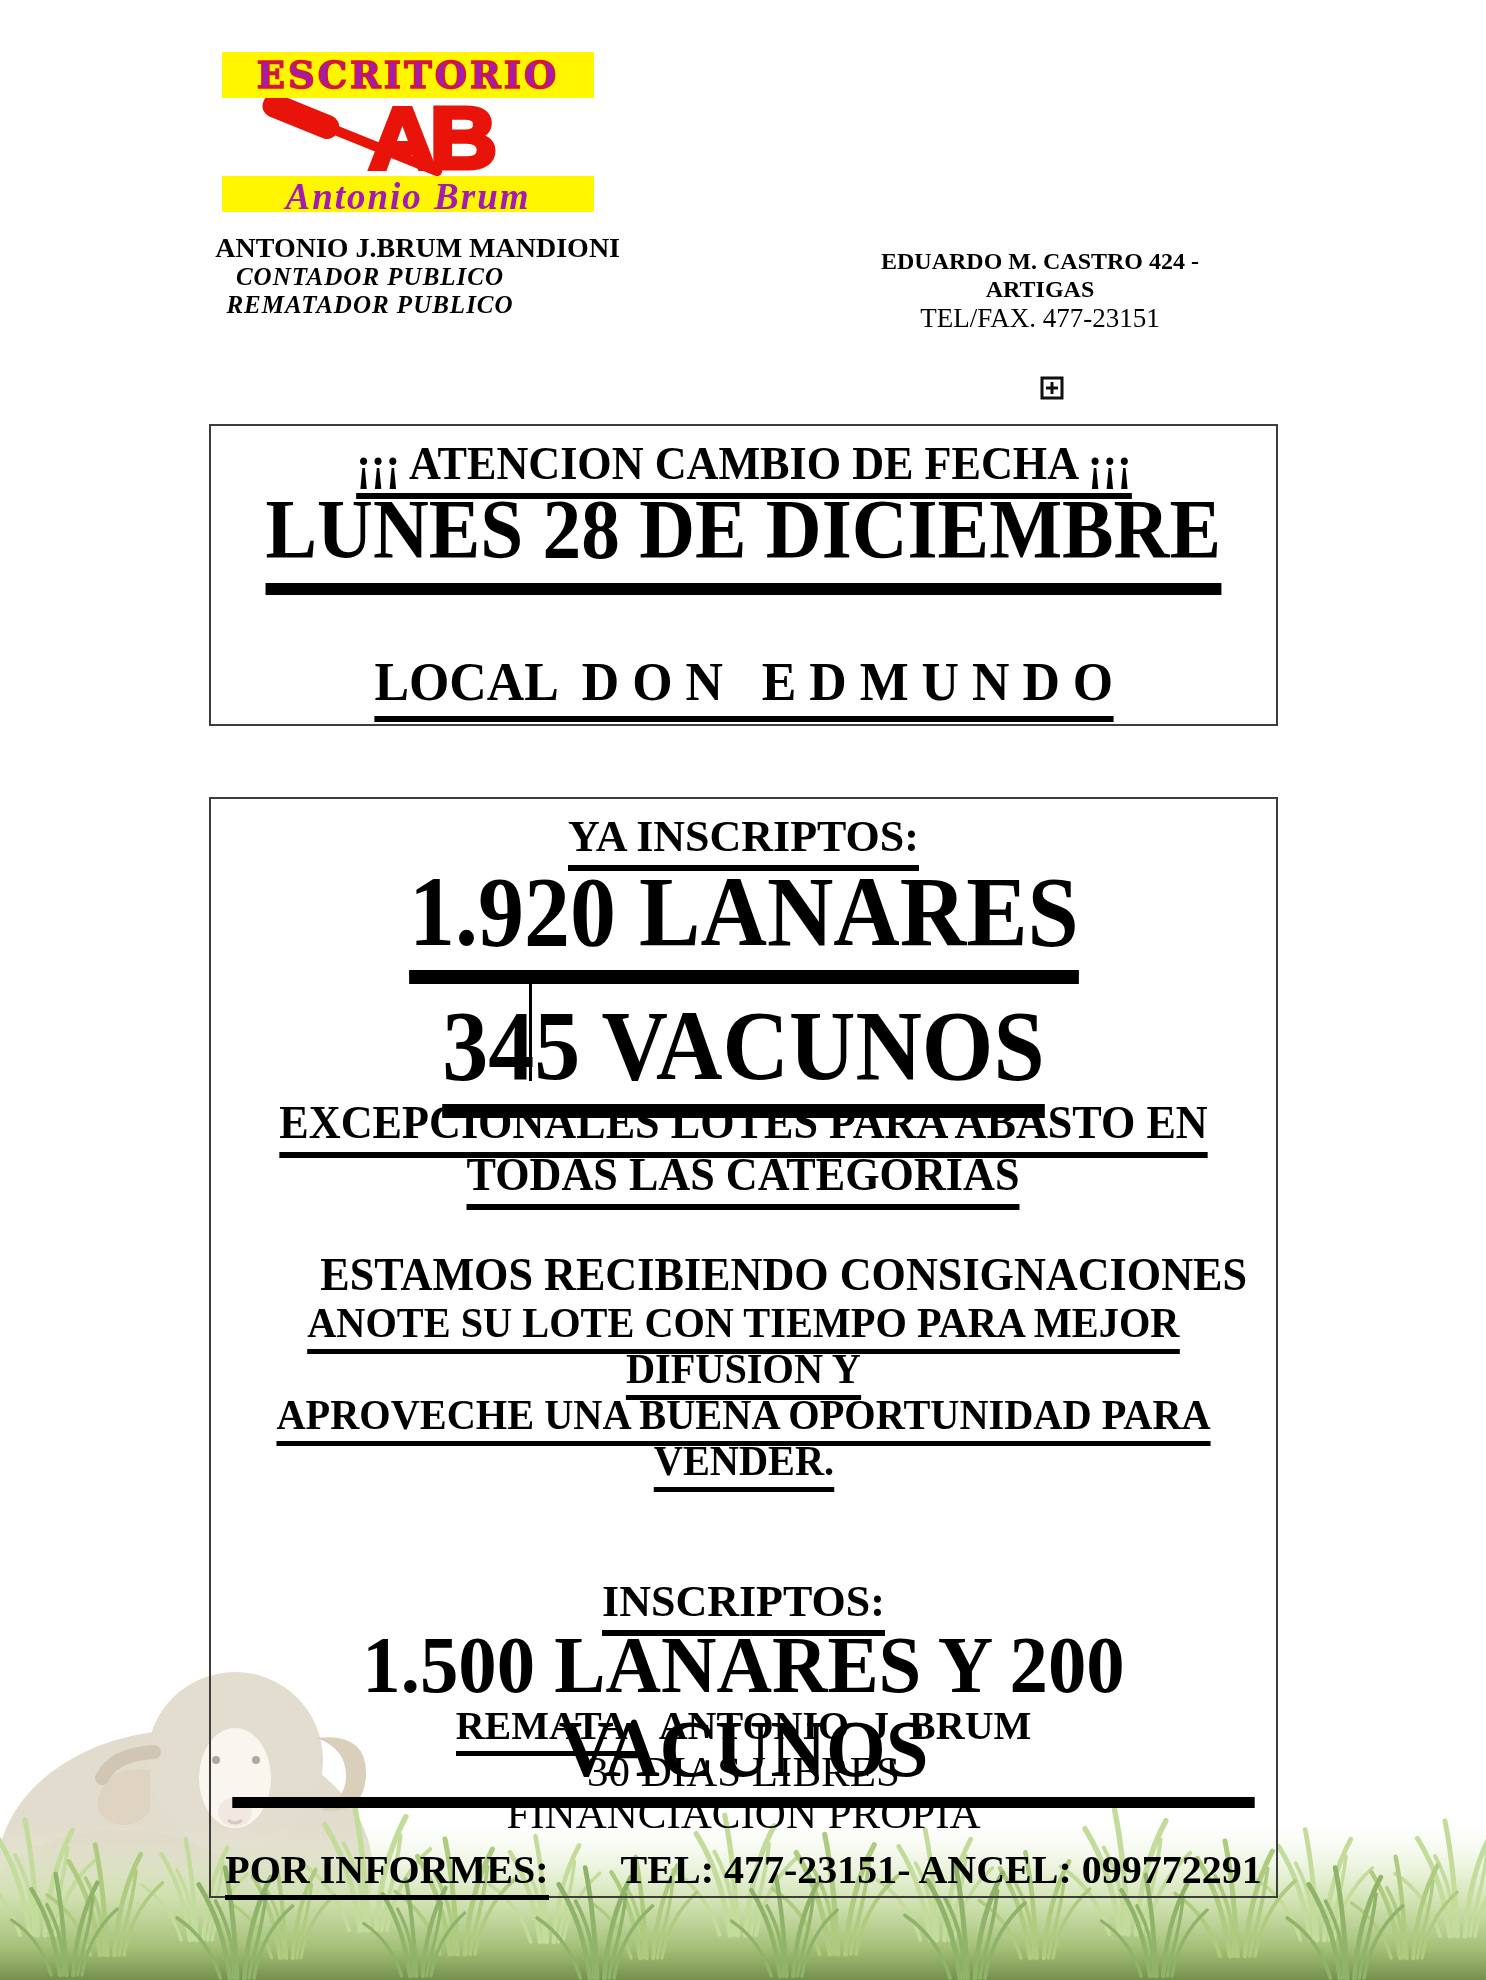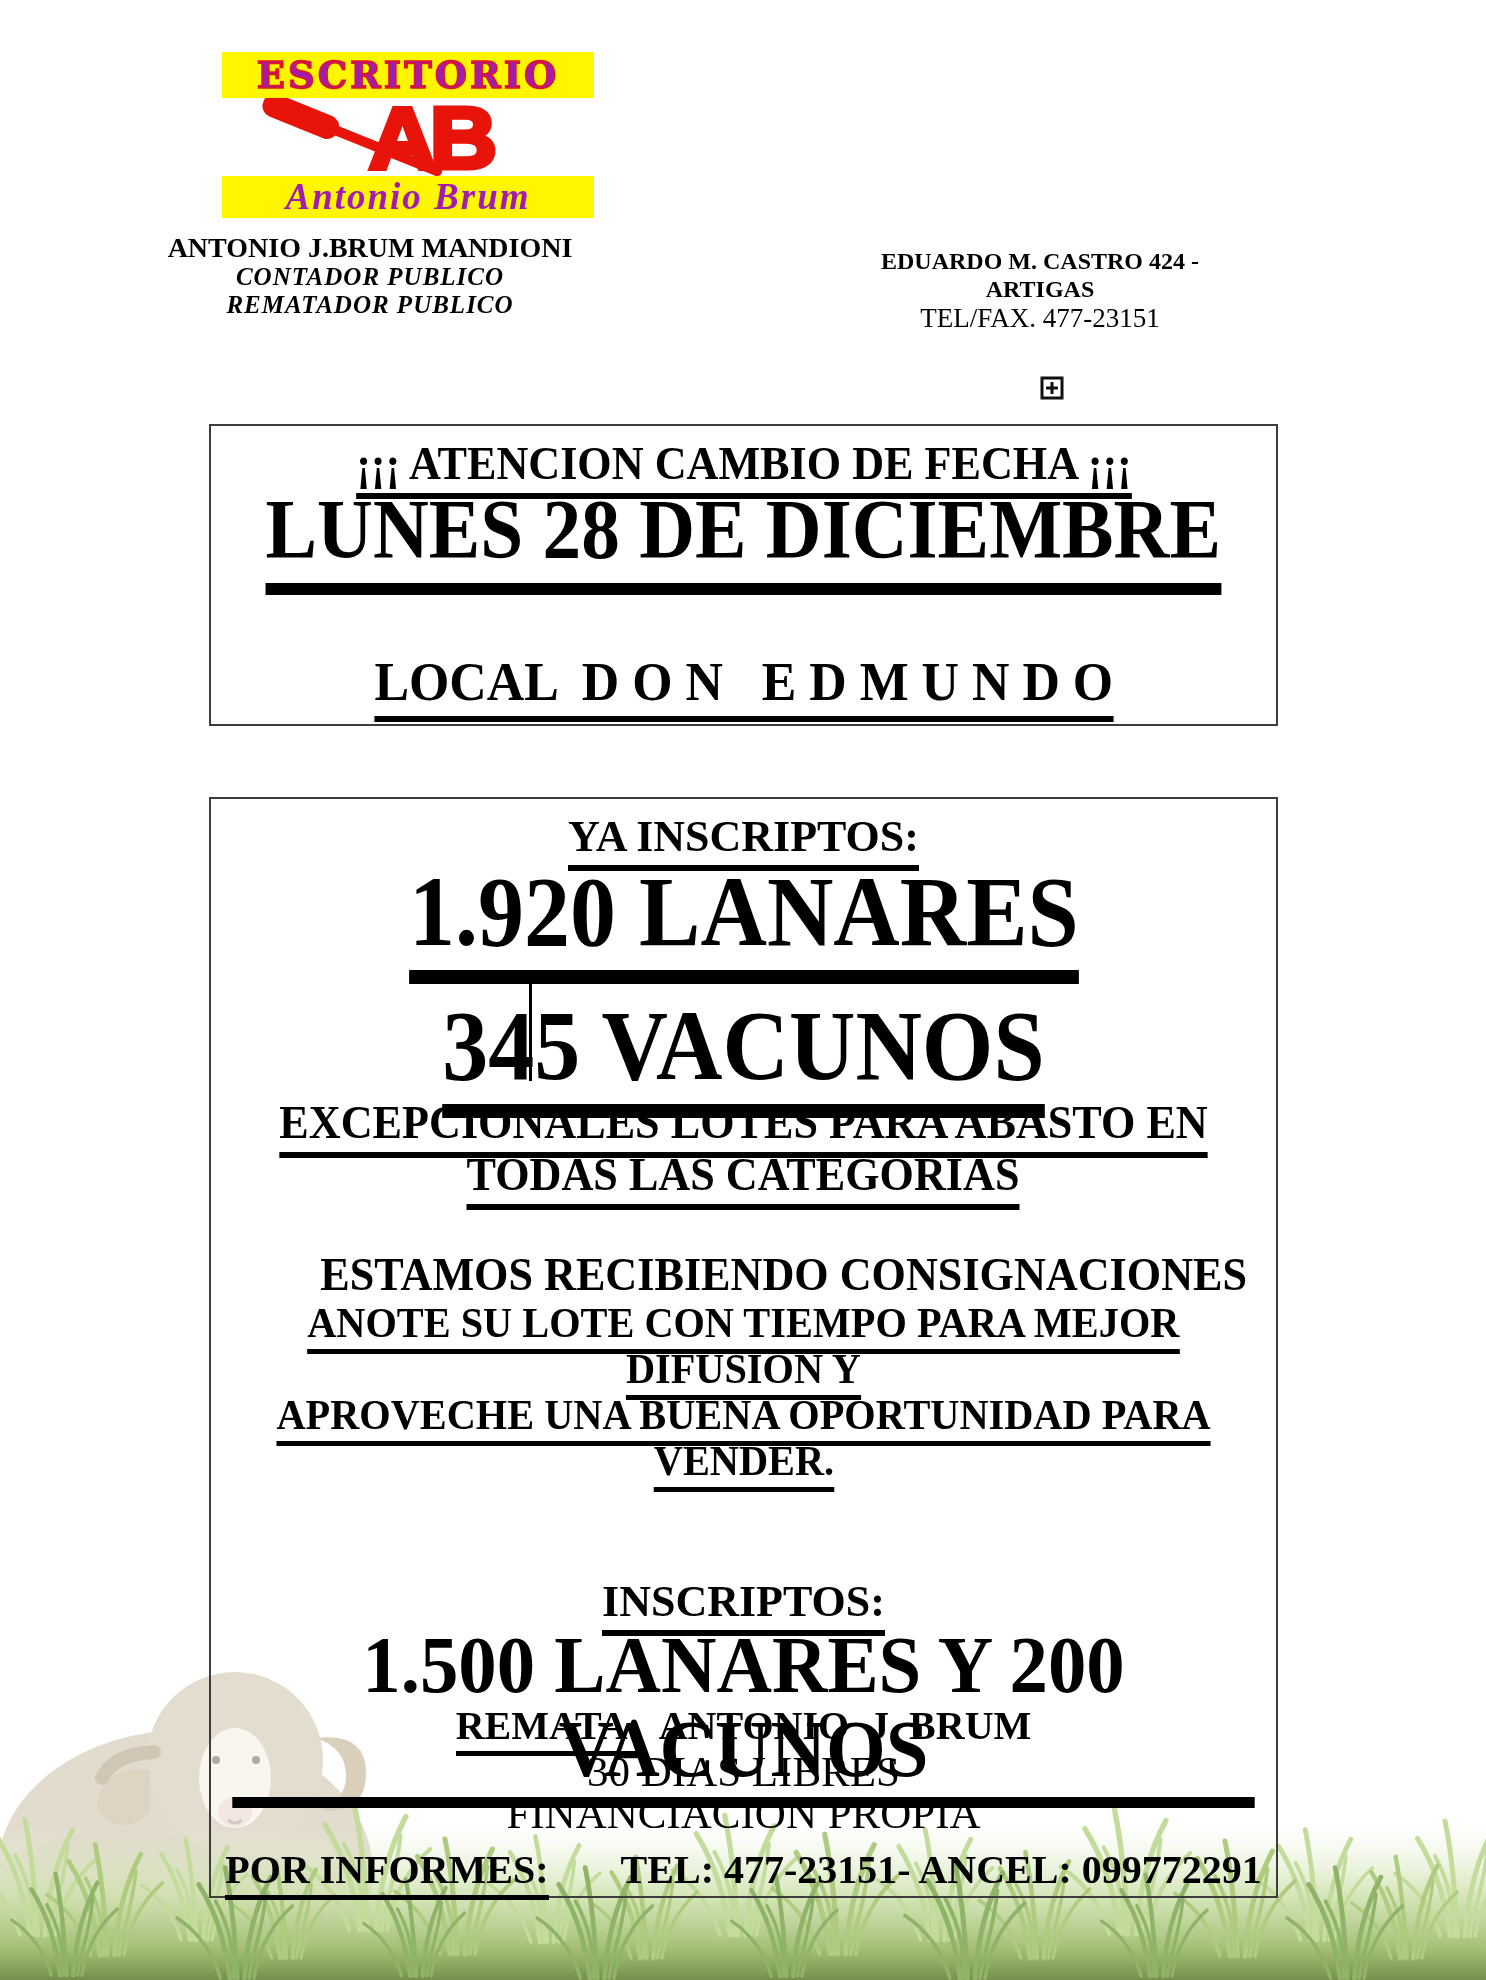--- a/index.html
+++ b/index.html
@@ -12,24 +12,24 @@
   .pre { white-space:pre; }
 
   
   .logo { left:222px; top:52px; width:372px; }
   .logo-bar {
     background:#fff600; color:#a21caf; text-align:center;
     font-family:"DejaVu Serif", serif; font-weight:bold;
   }
   .logo-bar.top { height:46px; line-height:46px; font-size:37px; letter-spacing:3px; -webkit-text-stroke:1.5px #e81309; }
   .logo-mid { position:relative; height:78px; }
-  .logo-bar.bottom { height:42px; line-height:42px; font-size:37px; font-style:italic; letter-spacing:2px; font-family:"Liberation Serif", serif; }
+  .logo-bar.bottom { height:36px; line-height:42px; font-size:37px; font-style:italic; letter-spacing:2px; font-family:"Liberation Serif", serif; }
 
   .hdr-left { left:120px; top:232px; width:500px; line-height:1.12; }
-  .hdr-left .l1 { font-size:28px; font-weight:bold; }
+  .hdr-left .l1 { font-size:28px; font-weight:bold;text-align:right; }
   .hdr-left .l2 { font-size:25px; font-weight:bold; font-style:italic; letter-spacing:1px; }
   .hdr-right { left:810px; top:248px; width:460px; line-height:1.15; }
   .hdr-right .l1 { font-size:24px; font-weight:bold; }
   .hdr-right .l3 { font-size:27px; font-weight:normal; }
 
   .anchor-icon { left:1040px; top:376px; width:24px; height:24px; }
 
   
   .box { border:2px solid #3d3d3d; background:transparent; }
   .box1 { left:209px; top:424px; width:1065px; height:298px; }

